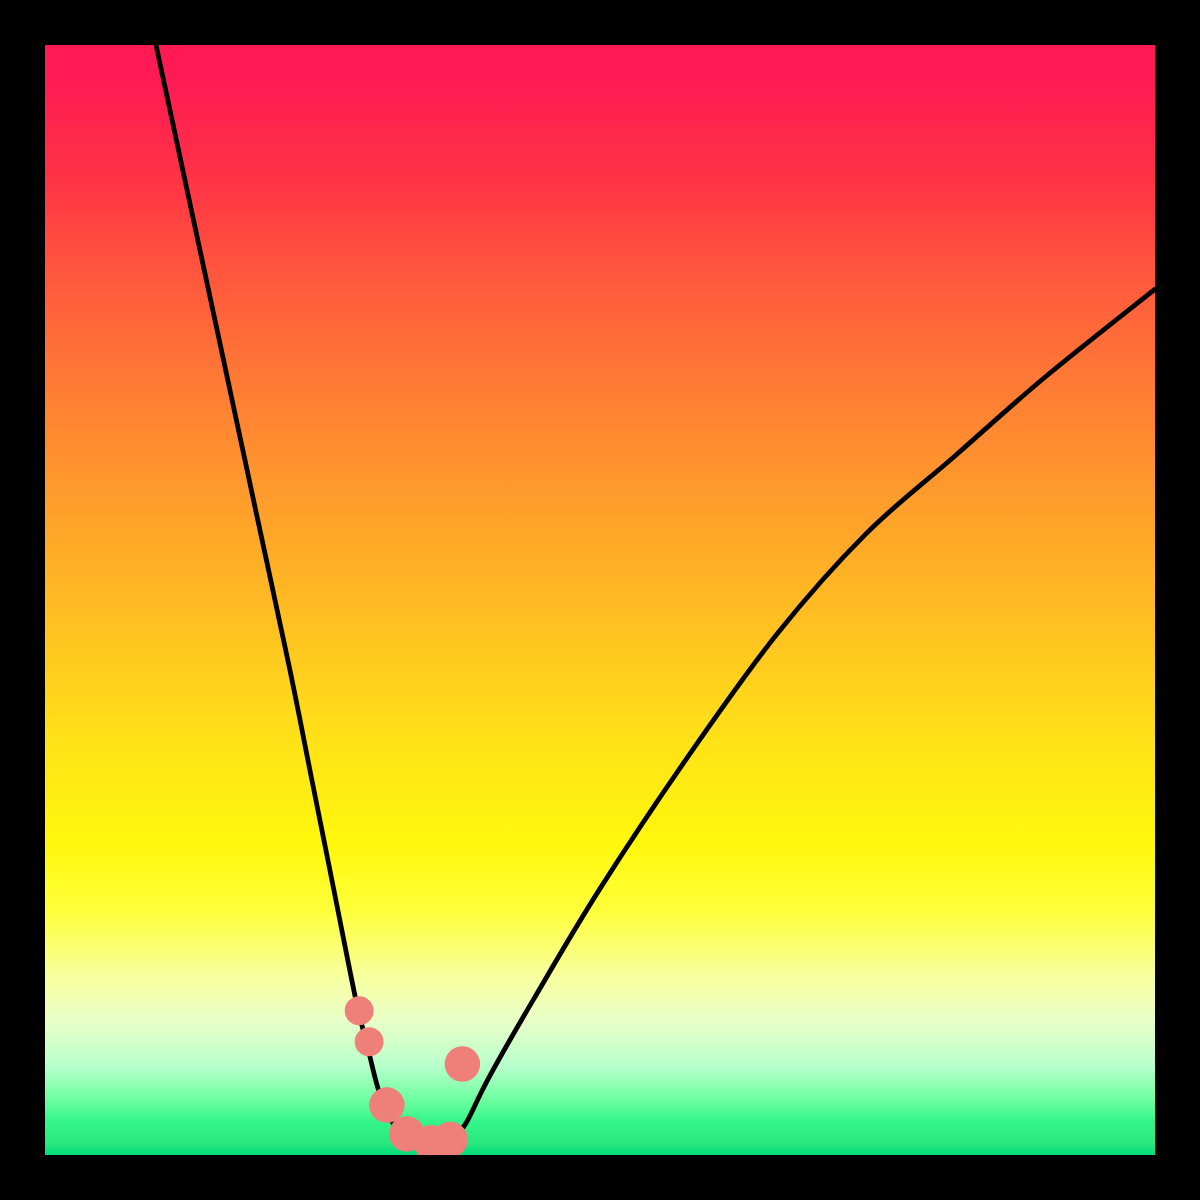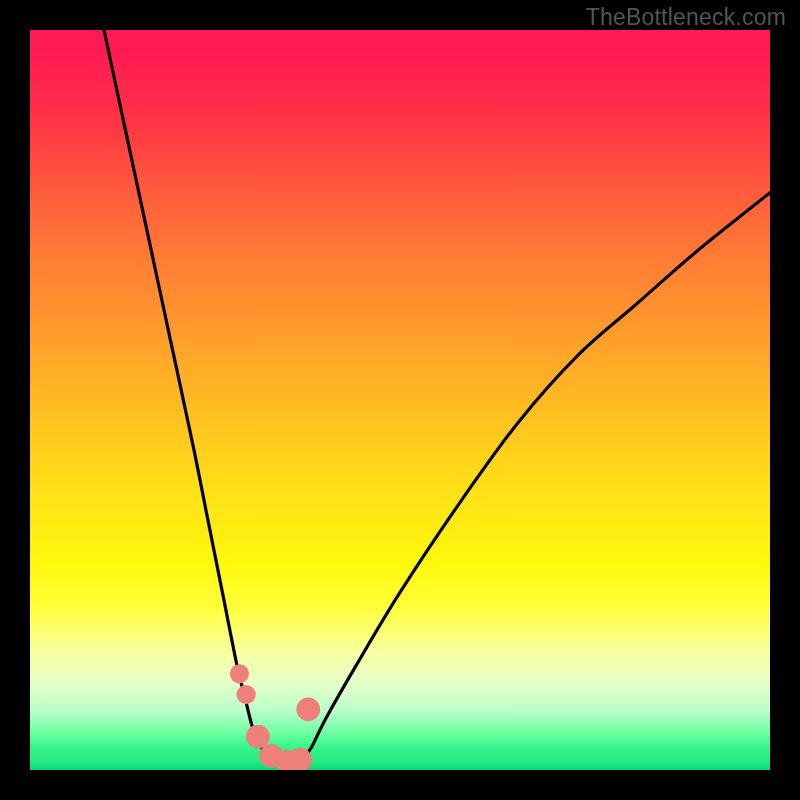--- a/index.html
+++ b/index.html
@@ -63,21 +63,20 @@
   }
   svg.curve {
     position: absolute;
     inset: 0;
   }
 </style>
 </head>
 <body>
 
 <div class="frame">
-  <div class="watermark">TheBottleneck.com</div>
   <div class="plot-area">
     <div class="gradient-bg"></div>
     <svg class="curve" viewBox="0 0 740 740" preserveAspectRatio="none">
       <path id="curve-path" fill="none" stroke="#000000" stroke-width="3.2" stroke-linecap="round" stroke-linejoin="round" d="M 74.00 0.00 C 77.70 17.27, 88.80 69.07, 96.20 103.60 C 103.60 138.13, 111.00 172.67, 118.40 207.20 C 125.80 241.73, 133.20 276.27, 140.60 310.80 C 148.00 345.33, 156.63 384.80, 162.80 414.40 C 168.97 444.00, 172.67 463.73, 177.60 488.40 C 182.53 513.07, 187.47 537.73, 192.40 562.40 C 197.33 587.07, 203.50 619.13, 207.20 636.40 C 210.90 653.67, 212.13 656.13, 214.60 666.00 C 217.07 675.87, 219.53 687.58, 222.00 695.60 C 224.47 703.62, 226.93 709.17, 229.40 714.10 C 231.87 719.03, 234.33 722.49, 236.80 725.20 C 239.27 727.91, 241.73 729.15, 244.20 730.38 C 246.67 731.61, 249.13 732.23, 251.60 732.60 C 254.07 732.97, 256.53 732.85, 259.00 732.60 C 261.47 732.35, 263.93 732.11, 266.40 731.12 C 268.87 730.13, 271.33 728.90, 273.80 726.68 C 276.27 724.46, 277.50 724.21, 281.20 717.80 C 284.90 711.39, 288.60 701.77, 296.00 688.20 C 303.40 674.63, 313.27 657.37, 325.60 636.40 C 337.93 615.43, 352.73 589.53, 370.00 562.40 C 387.27 535.27, 409.47 501.97, 429.20 473.60 C 448.93 445.23, 468.67 416.87, 488.40 392.20 C 508.13 367.53, 527.87 345.33, 547.60 325.60 C 567.33 305.87, 587.07 291.07, 606.80 273.80 C 626.53 256.53, 643.80 240.50, 666.00 222.00 C 688.20 203.50, 727.67 172.67, 740.00 162.80"></path>
       <g id="marker-group">
           <circle cx="209.42" cy="643.80" r="9.62" fill="#ee8079"></circle>
           <circle cx="216.08" cy="664.52" r="9.62" fill="#ee8079"></circle>
           <circle cx="227.92" cy="706.70" r="11.84" fill="#ee8079"></circle>
           <circle cx="241.24" cy="725.94" r="11.84" fill="#ee8079"></circle>
           <circle cx="257.52" cy="731.86" r="11.84" fill="#ee8079"></circle>

